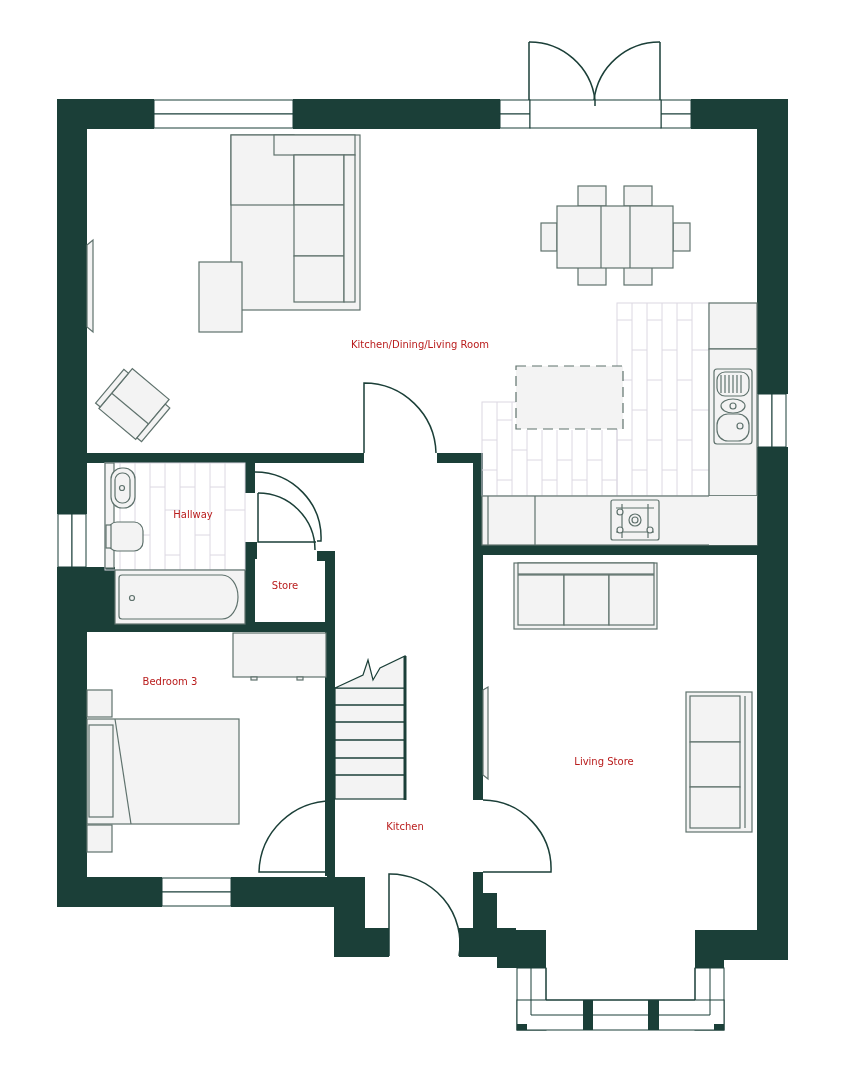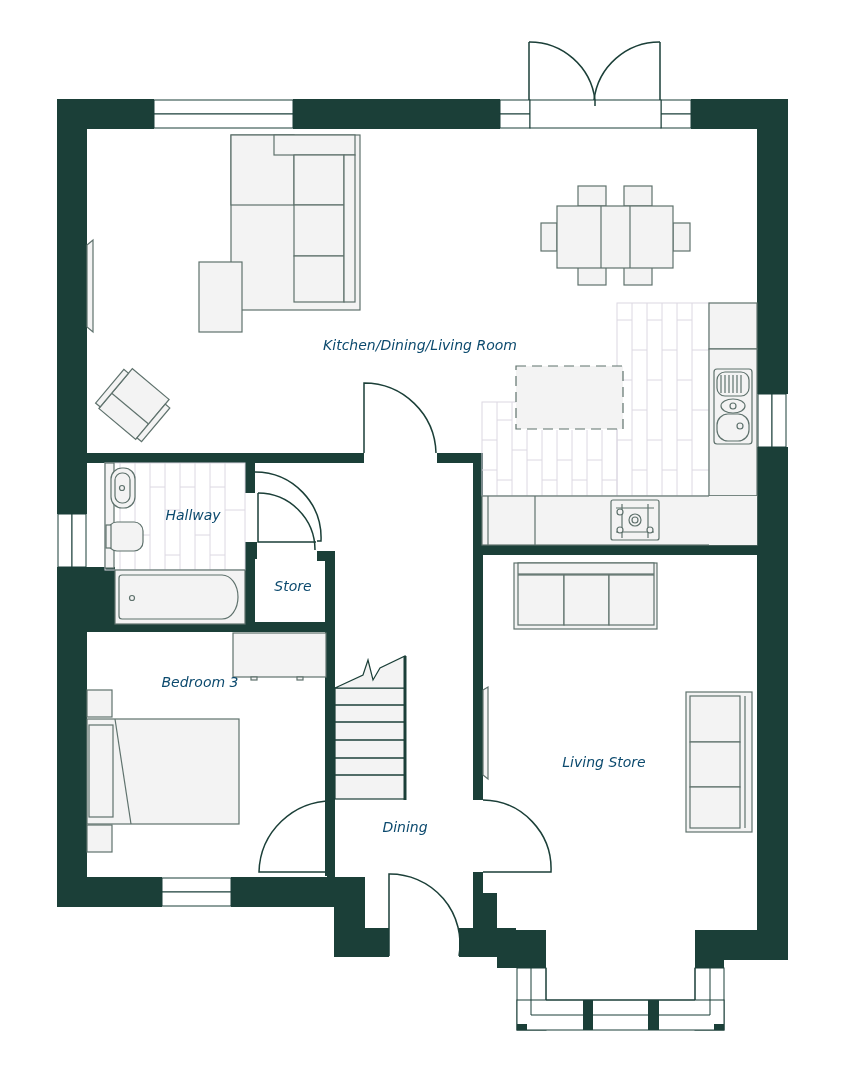--- a/index.html
+++ b/index.html
@@ -1,27 +1,26 @@
 <!DOCTYPE html>
 <html><head>
 <meta charset="utf-8">
 <style>
   html, body { margin: 0; padding: 0; background: #ffffff; }
   body { width: 849px; height: 1080px; overflow: hidden; position: relative; }
   #floorplan { position: absolute; left: 0; top: 0; }
   .room-label {
     position: absolute;
     font-family: "DejaVu Sans", sans-serif;
-    font-size: 14px;
-    color: #0c4a6e;
+    font-size: 10px;
+    color: #b91c1c;
     white-space: nowrap;
     letter-spacing: 0px;
     transform: translate(-50%, -50%);
     line-height: 1;
-    font-style: italic;
   }
 </style>
 </head>
 <body>
 
 <svg id="floorplan" width="849" height="1080" viewBox="0 0 849 1080" xmlns="http://www.w3.org/2000/svg">
 
   <g fill="#1b3f38">
 
     <rect x="57" y="99" width="97" height="30"></rect>
@@ -324,16 +323,16 @@
       <line x1="745" y1="696" x2="745" y2="828"></line>
     </g>
 
     <polygon points="483,690 488,687 488,779 483,775"></polygon>
   </g>
 
 </svg>
 
 <div class="room-label" style="left:420px; top:345px;">Kitchen/Dining/Living Room</div>
 <div class="room-label" style="left:193px; top:515px;">Hallway</div>
-<div class="room-label" style="left:293px; top:586px;">Store</div>
-<div class="room-label" style="left:200px; top:682px;">Bedroom 3</div>
+<div class="room-label" style="left:285px; top:586px;">Store</div>
+<div class="room-label" style="left:170px; top:682px;">Bedroom 3</div>
 <div class="room-label" style="left:604px; top:762px;">Living Store</div>
-<div class="room-label" style="left:405px; top:827px;">Dining</div>
+<div class="room-label" style="left:405px; top:827px;">Kitchen</div>
 
 </body></html>

